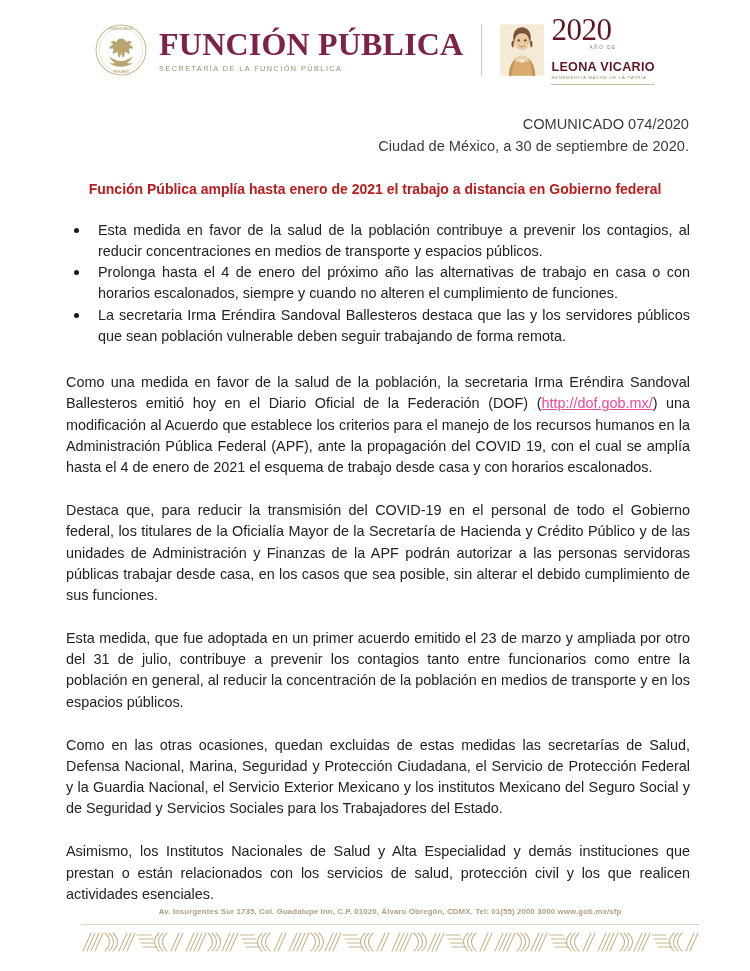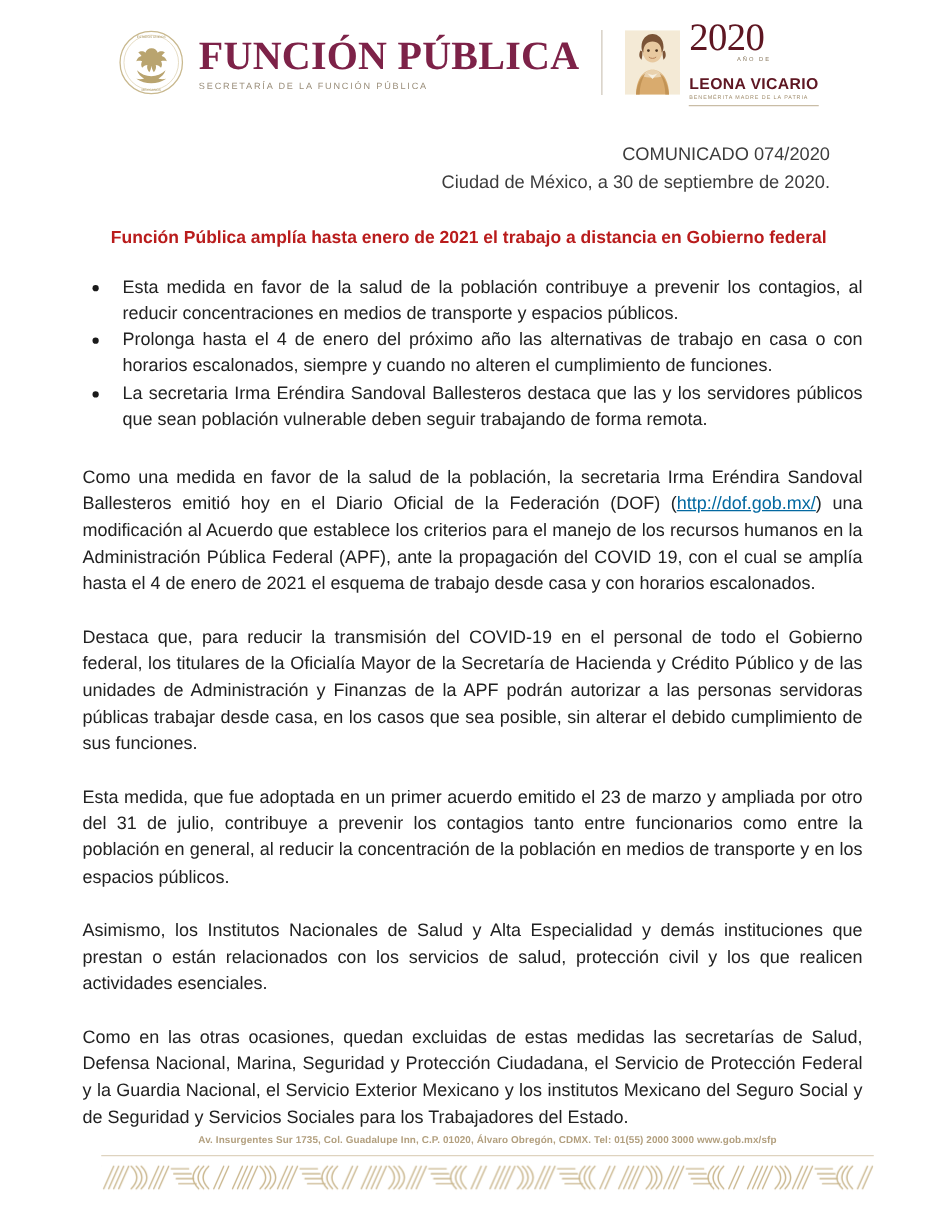--- a/index.html
+++ b/index.html
@@ -138,21 +138,21 @@
   .vicario-rule {
     margin-top: 3px;
     height: 1px;
     background: #c9bda6;
     width: 100%;
   }
 
   
   .meta {
     text-align: right;
-    padding-right: 86px;
+    padding-right: 61px;
     margin-top: 22px;
     font-size: 14.6px;
     color: #3c3c3c;
     line-height: 1.55;
   }
   .meta div { white-space: nowrap; }
 
   
   .doc-title {
     margin: 22px 84px 0 84px;
@@ -196,21 +196,21 @@
   .body-copy p {
     font-size: 14.4px;
     line-height: 1.47;
     text-align: justify;
     color: #222222;
     margin: 22px 0 0 0;
   }
   .body-copy p:first-child { margin-top: 26px; }
 
   a.doflink {
-    color: #0369a1;
+    color: #ec4899;
   }
 
   
   .footer {
     position: absolute;
     left: 15px;
     right: 0;
     bottom: 0;
     width: 750px;
   }
@@ -304,22 +304,22 @@
   <ul class="bullets">
     <li>Esta medida en favor de la salud de la población contribuye a prevenir los contagios, al reducir concentraciones en medios de transporte y espacios públicos.</li>
     <li>Prolonga hasta el 4 de enero del próximo año las alternativas de trabajo en casa o con horarios escalonados, siempre y cuando no alteren el cumplimiento de funciones.</li>
     <li>La secretaria Irma Eréndira Sandoval Ballesteros destaca que las y los servidores públicos que sean población vulnerable deben seguir trabajando de forma remota.</li>
   </ul>
 
   <div class="body-copy">
     <p><span>Como una medida en favor de la salud de la población, la secretaria Irma Eréndira Sandoval Ballesteros emitió hoy en el Diario Oficial de la Federación (DOF) (</span><a class="doflink" href="#">http://dof.gob.mx/</a><span>) una modificación al Acuerdo que establece los criterios para el manejo de los recursos humanos en la Administración Pública Federal (APF), ante la propagación del COVID 19, con el cual se amplía hasta el 4 de enero de 2021 el esquema de trabajo desde casa y con horarios escalonados.</span></p>
     <p>Destaca que, para reducir la transmisión del COVID-19 en el personal de todo el Gobierno federal, los titulares de la Oficialía Mayor de la Secretaría de Hacienda y Crédito Público y de las unidades de Administración y Finanzas de la APF podrán autorizar a las personas servidoras públicas trabajar desde casa, en los casos que sea posible, sin alterar el debido cumplimiento de sus funciones.</p>
     <p>Esta medida, que fue adoptada en un primer acuerdo emitido el 23 de marzo y ampliada por otro del 31 de julio, contribuye a prevenir los contagios tanto entre funcionarios como entre la población en general, al reducir la concentración de la población en medios de transporte y en los espacios públicos.</p>
+    <p>Como en las otras ocasiones, quedan excluidas de estas medidas las secretarías de Salud, Defensa Nacional, Marina, Seguridad y Protección Ciudadana, el Servicio de Protección Federal y la Guardia Nacional, el Servicio Exterior Mexicano y los institutos Mexicano del Seguro Social y de Seguridad y Servicios Sociales para los Trabajadores del Estado.</p>
     <p>Asimismo, los Institutos Nacionales de Salud y Alta Especialidad y demás instituciones que prestan o están relacionados con los servicios de salud, protección civil y los que realicen actividades esenciales.</p>
-    <p>Como en las otras ocasiones, quedan excluidas de estas medidas las secretarías de Salud, Defensa Nacional, Marina, Seguridad y Protección Ciudadana, el Servicio de Protección Federal y la Guardia Nacional, el Servicio Exterior Mexicano y los institutos Mexicano del Seguro Social y de Seguridad y Servicios Sociales para los Trabajadores del Estado.</p>
   </div>
 
   <div class="footer">
     <div class="footer-text">Av. Insurgentes Sur 1735, Col. Guadalupe Inn, C.P. 01020, Álvaro Obregón, CDMX.     Tel: 01(55) 2000 3000      www.gob.mx/sfp</div>
     <div class="footer-rule"></div>
     <div class="footer-ornament">
       <svg width="618" height="22" viewBox="0 0 618 22" preserveAspectRatio="none">
         <defs>
           <pattern id="greca" x="0" y="0" width="103" height="22" patternUnits="userSpaceOnUse">
             <g stroke="#c9b68d" stroke-width="1.1" fill="none" stroke-linecap="round">

